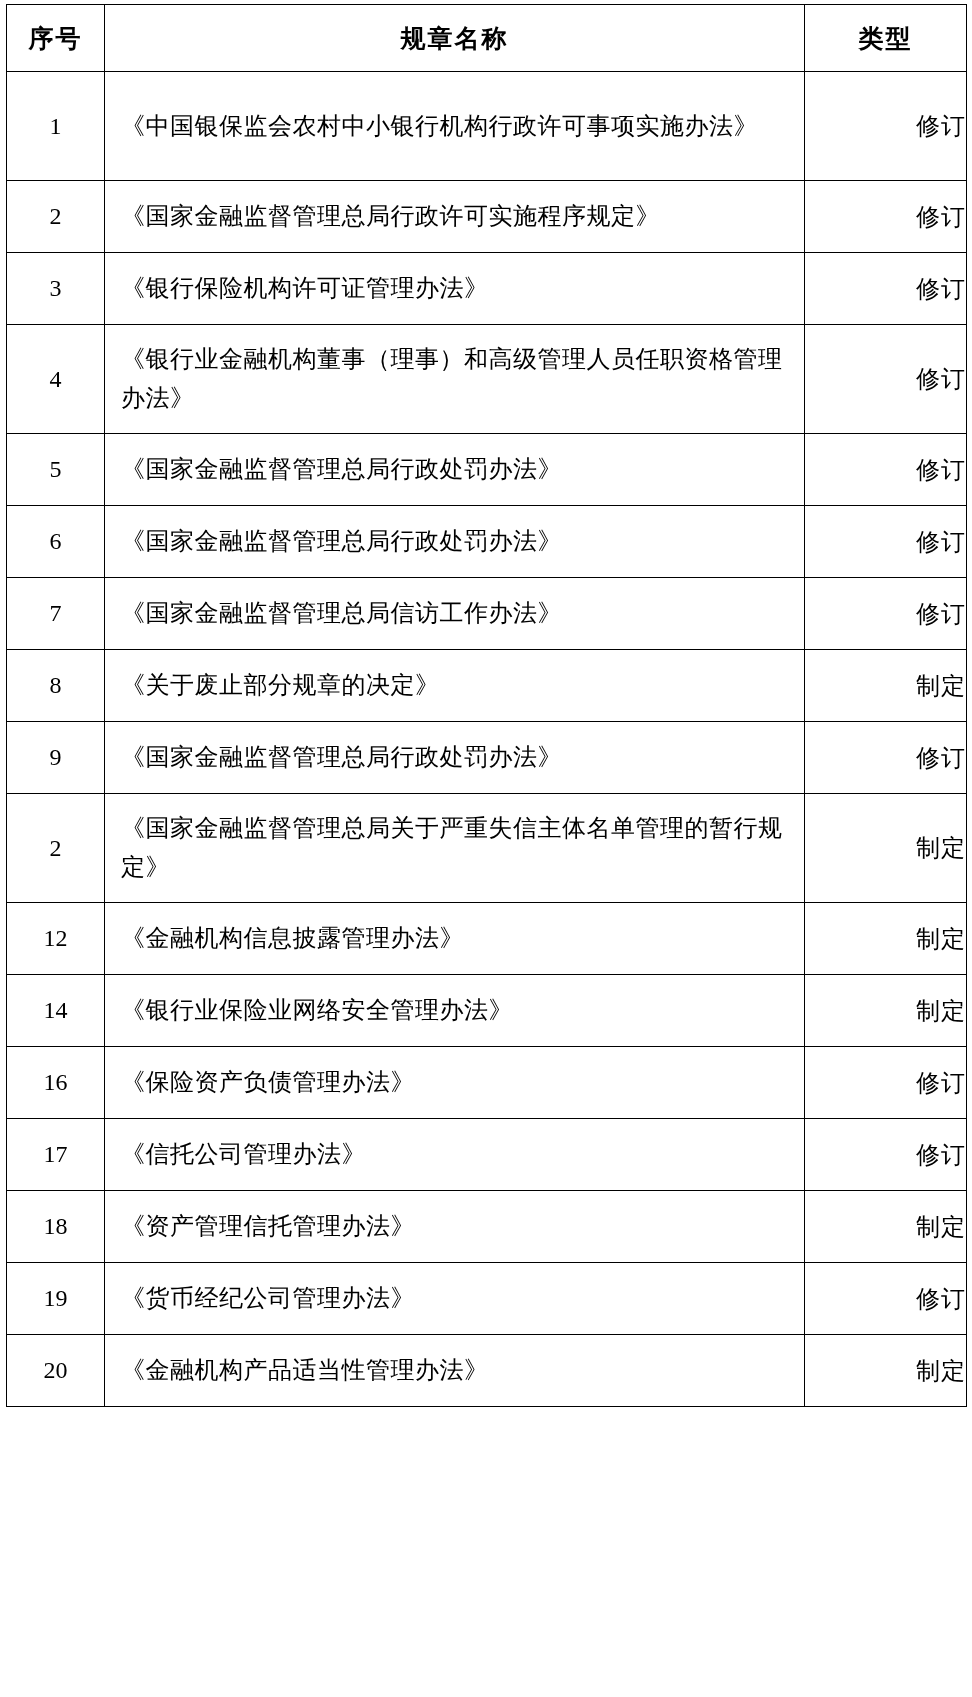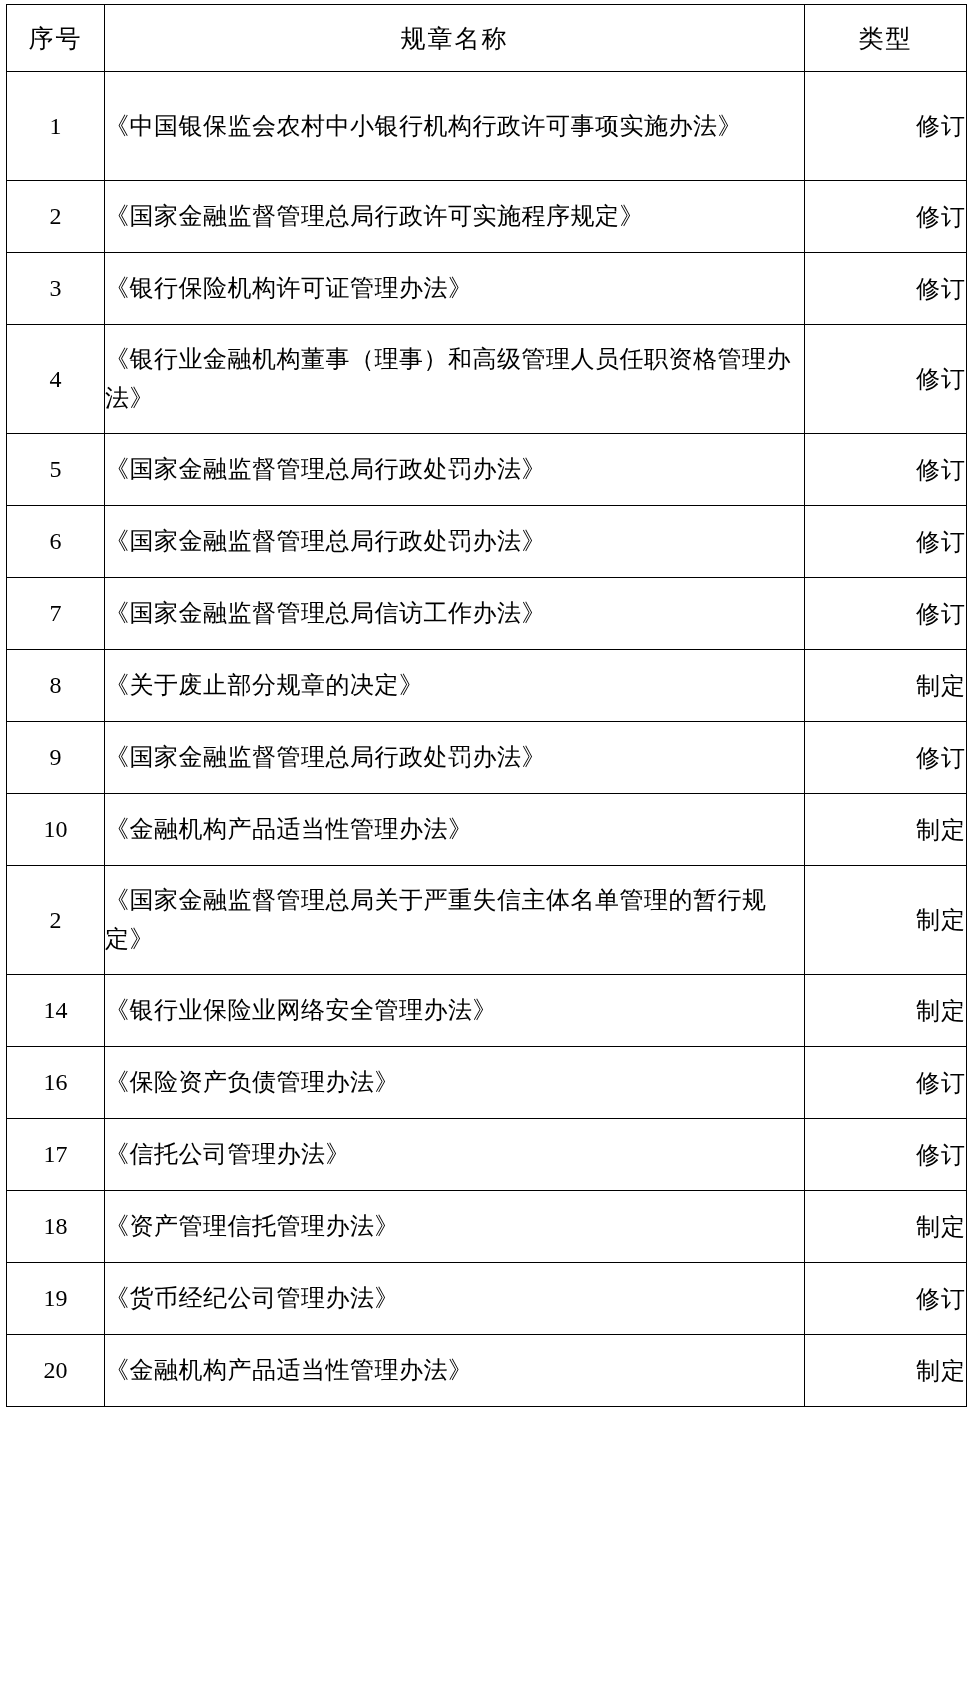--- a/index.html
+++ b/index.html
@@ -28,21 +28,21 @@
   table.reg-table col.col-type  { width: 162px; }
 
   table.reg-table th,
   table.reg-table td {
     border: 1.5px solid #000000;
     padding: 0;
     vertical-align: middle;
   }
   thead th {
     height: 66px;
-    font-weight: normal;
+    font-weight: bold;
     font-size: 25px;
     letter-spacing: 2px;
     text-align: center;
     margin-top: 40px;
   }
   td.cell-index {
     text-align: center;
     font-size: 24px;
     height: 70px;
   }
@@ -53,20 +53,21 @@
   }
   td.cell-name {
     text-align: left;
     font-size: 24px;
     line-height: 1.62;
     padding: 10px 14px 10px 22px;
     letter-spacing: 0.5px;
   }
   td.cell-name .txt {
     display: block;
+    margin-left: 16px;
   }
   tr.two-line td.cell-index,
   tr.two-line td.cell-type,
   tr.two-line td.cell-name {
     height: 108px;
   }
   tr.one-line td.cell-index,
   tr.one-line td.cell-type,
   tr.one-line td.cell-name {
     height: 71px;
@@ -146,31 +147,31 @@
           </td>
           <td class="cell-type">制定</td>
         </tr>
         <tr class="one-line">
           <td class="cell-index">9</td>
           <td class="cell-name">
             <span class="txt">《国家金融监督管理总局行政处罚办法》</span>
           </td>
           <td class="cell-type">修订</td>
         </tr>
-        <tr class="one-line">
-          <td class="cell-index">10</td>
-          <td class="cell-name">
-            <span class="txt">《金融机构产品适当性管理办法》</span>
-          </td>
-          <td class="cell-type">制定</td>
-        </tr>
         <tr class="two-line">
           <td class="cell-index">2</td>
           <td class="cell-name">
             <span class="txt">《国家金融监督管理总局关于严重失信主体名单管理的暂行规定》</span>
+          </td>
+          <td class="cell-type">制定</td>
+        </tr>
+        <tr class="one-line">
+          <td class="cell-index">12</td>
+          <td class="cell-name">
+            <span class="txt">《金融机构信息披露管理办法》</span>
           </td>
           <td class="cell-type">制定</td>
         </tr>
         <tr class="one-line">
           <td class="cell-index">14</td>
           <td class="cell-name">
             <span class="txt">《银行业保险业网络安全管理办法》</span>
           </td>
           <td class="cell-type">制定</td>
         </tr>

